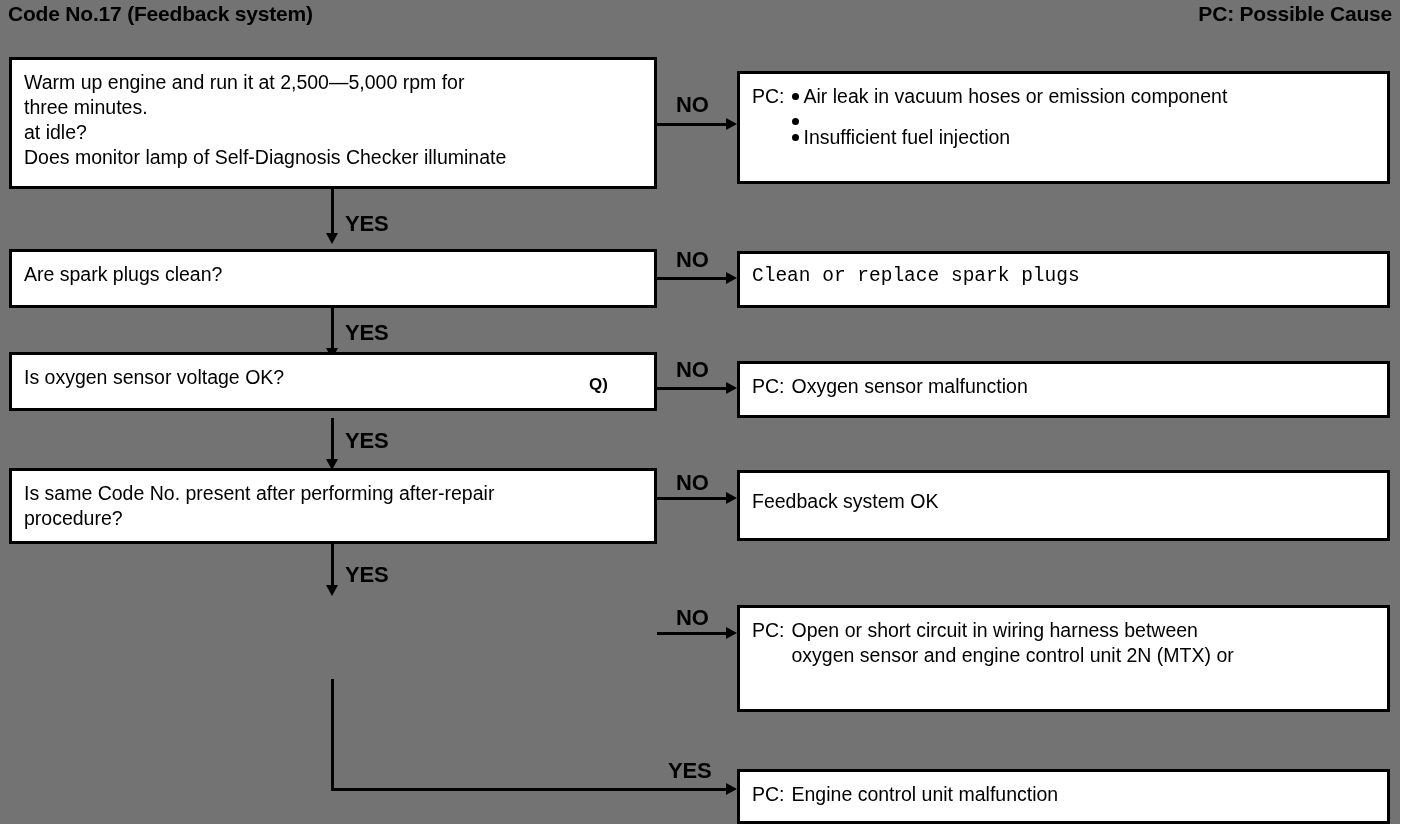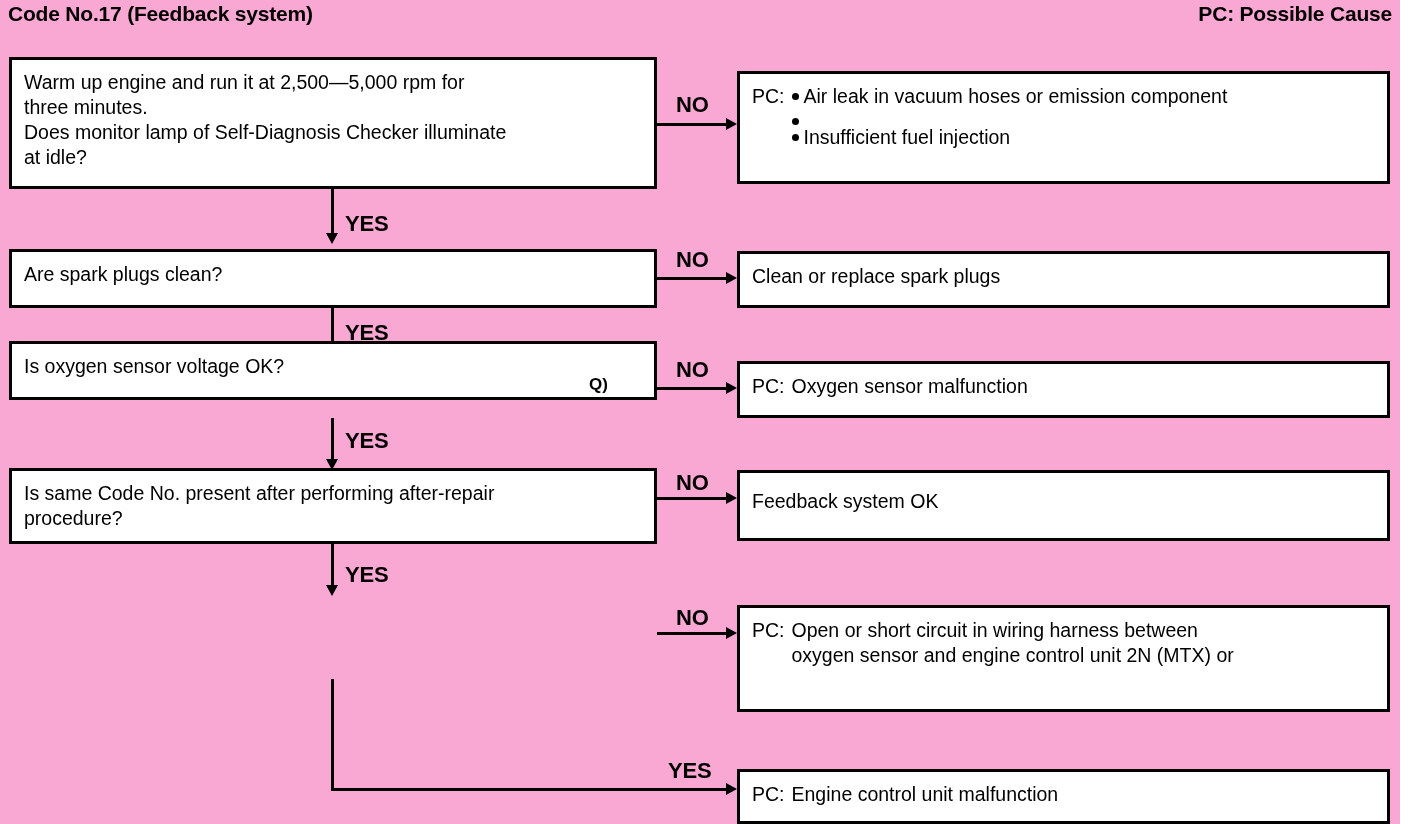--- a/index.html
+++ b/index.html
@@ -10,21 +10,21 @@
   }
   body {
     font-family: "Liberation Sans", sans-serif;
     color: #000000;
   }
   #page {
     position: relative;
     width: 1400px;
     height: 824px;
     overflow: hidden;
-    background: #f9a8d4;
+    background: #737373;
   }
 
   
   .hdr {
     position: absolute;
     font-weight: bold;
     font-size: 21px;
     letter-spacing: -0.2px;
     white-space: nowrap;
     color: #000;
@@ -107,22 +107,22 @@
 <body>
 
 <div id="page">
 
   <div class="hdr" id="title-left">Code No.17 (Feedback system)</div>
   <div class="hdr" id="title-right">PC: Possible Cause</div>
 
   <div class="box" style="left:9px; top:57px; width:648px; height:132px;">
     <div class="ln">Warm up engine and run it at 2,500—5,000 rpm for</div>
     <div class="ln">three minutes.</div>
+    <div class="ln">at idle?</div>
     <div class="ln">Does monitor lamp of Self-Diagnosis Checker illuminate</div>
-    <div class="ln">at idle?</div>
   </div>
 
   <div class="ln-h" style="left:657px; top:123px; width:72px;"></div>
   <div class="arw-r" style="left:726px; top:118px;"></div>
   <div class="edge-lab" style="left:676px; top:92px;">NO</div>
 
   <div class="box" style="left:737px; top:71px; width:653px; height:113px;">
     <div class="pc-wrap">
       <div class="pc-lab">PC:</div>
       <div class="pc-body">
@@ -146,29 +146,29 @@
   <div class="edge-lab" style="left:345px; top:211px;">YES</div>
 
   <div class="box" style="left:9px; top:249px; width:648px; height:59px;">
     <div class="ln">Are spark plugs clean?</div>
   </div>
 
   <div class="ln-h" style="left:657px; top:277px; width:72px;"></div>
   <div class="arw-r" style="left:726px; top:272px;"></div>
   <div class="edge-lab" style="left:676px; top:247px;">NO</div>
 
-  <div class="box" style="left:737px; top:251px; width:653px; height:57px;">
+  <div class="box" style="left:737px; top:251px; width:653px; height:57px;font-family:Liberation Mono, monospace;">
     <div class="ln">Clean or replace spark plugs</div>
   </div>
 
   <div class="ln-v" style="left:331px; top:308px; height:45px;"></div>
   <div class="arw-d" style="left:326px; top:348px;"></div>
   <div class="edge-lab" style="left:345px; top:320px;">YES</div>
 
-  <div class="box" style="left:9px; top:341px; width:648px; height:59px;">
+  <div class="box" style="left:9px; top:352px; width:648px; height:59px;">
     <div class="ln">Is oxygen sensor voltage OK?</div>
   </div>
   <div class="artifact" style="left:589px; top:375px;">Q)</div>
 
   <div class="ln-h" style="left:657px; top:387px; width:72px;"></div>
   <div class="arw-r" style="left:726px; top:382px;"></div>
   <div class="edge-lab" style="left:676px; top:357px;">NO</div>
 
   <div class="box" style="left:737px; top:361px; width:653px; height:57px;">
     <div class="pc-wrap">

